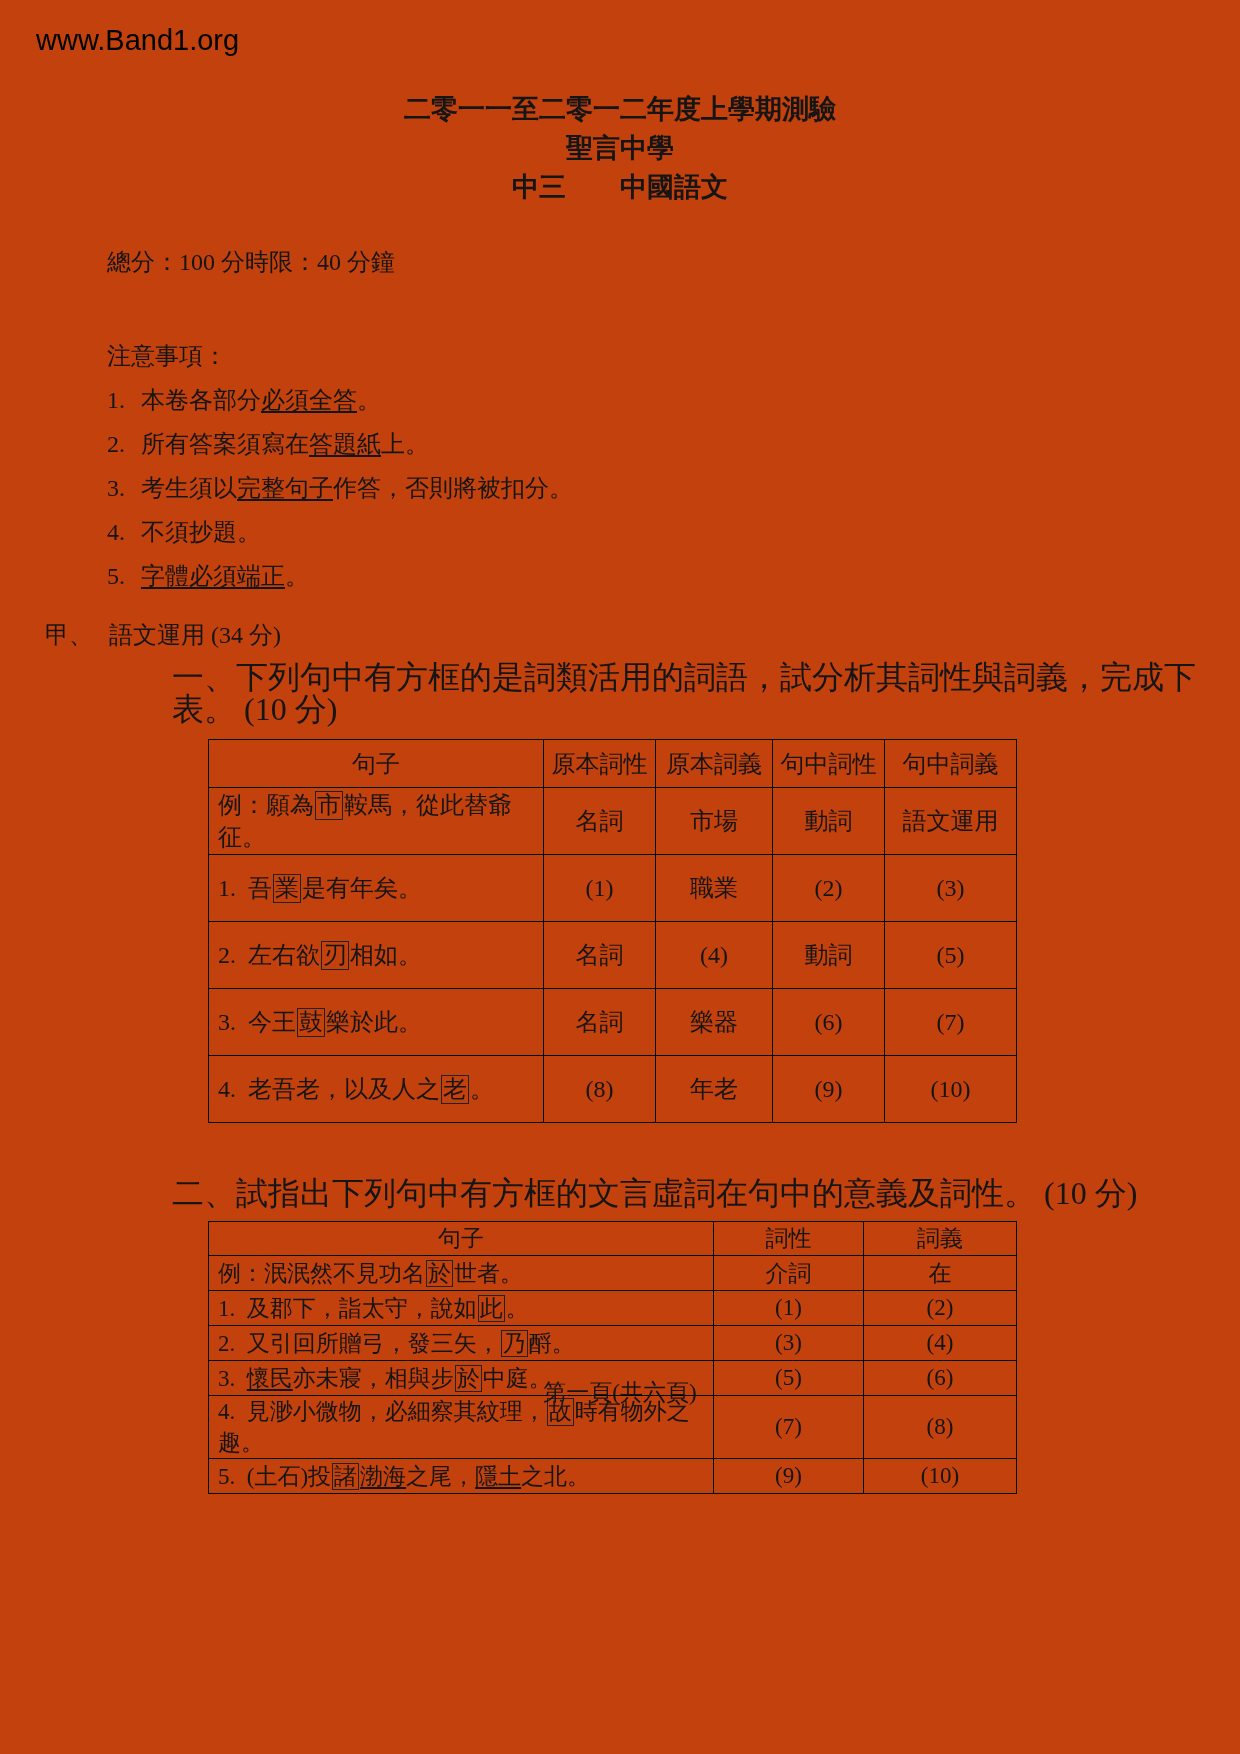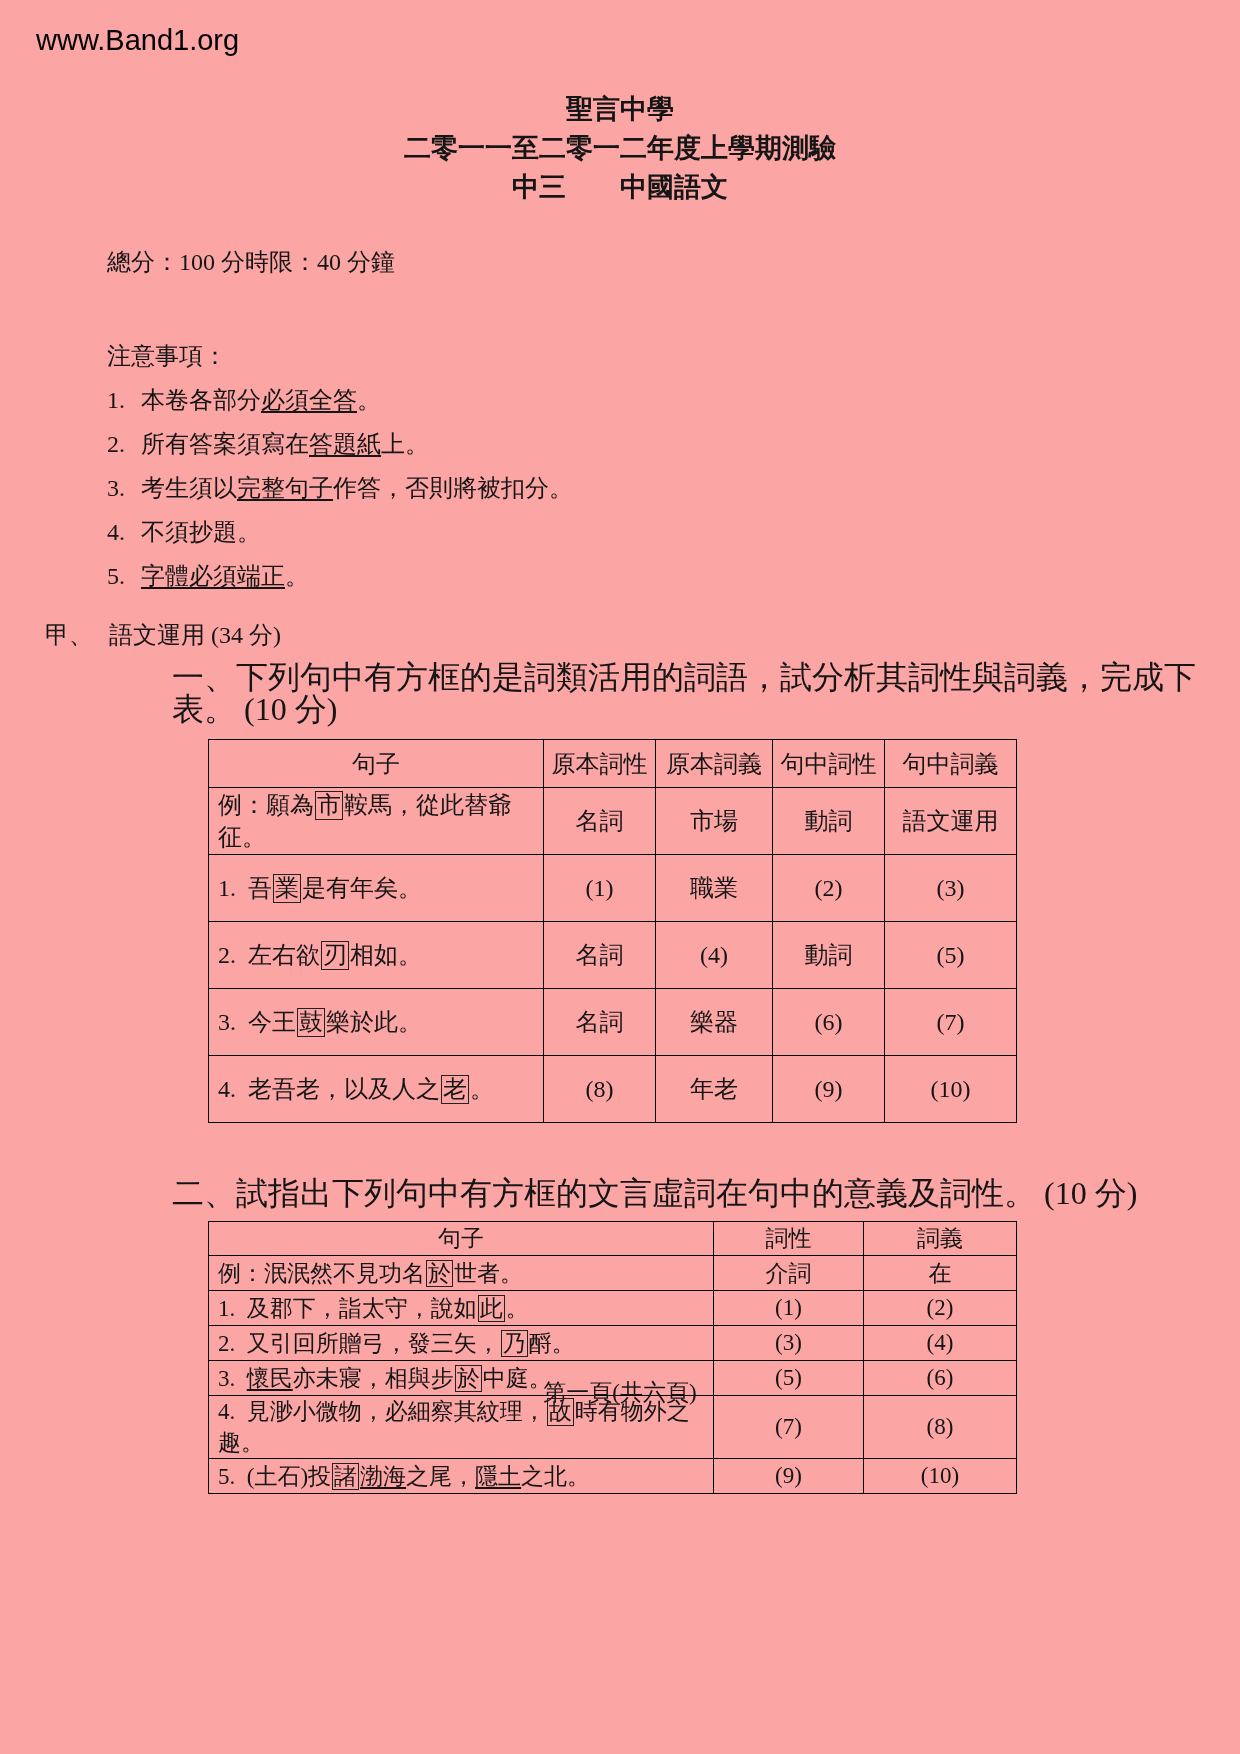--- a/index.html
+++ b/index.html
@@ -1,21 +1,21 @@
 <!DOCTYPE html>
 <html><head>
 <meta charset="utf-8">
 <style>
   * { margin:0; padding:0; box-sizing:border-box; }
   html,body { background:#fff; }
   .page {
     position:relative;
     width:1240px; height:1754px;
     margin:0 auto;
-    background:#fca5a5;
+    background:#c2410c;
     color:#151515;
     font-family:"Liberation Serif","DejaVu Serif",serif;
     overflow:hidden;
   }
   .watermark {
     position:absolute; top:24px; left:36px;
     font-family:"Liberation Sans","DejaVu Sans",sans-serif;
     font-size:29px; color:#000;
   }
   .titles { padding-top:90px; text-align:center; font-weight:bold; font-size:27px; line-height:39px; }
@@ -63,22 +63,22 @@
   }
 </style>
 </head>
 <body>
 
 <div class="page">
 
   <div class="watermark">www.Band1.org</div>
 
   <div class="titles">
+    <div>二零一一至二零一二年度上學期測驗</div>
     <div>聖言中學</div>
-    <div>二零一一至二零一二年度上學期測驗</div>
     <div>中三　　中國語文</div>
   </div>
 
   <div class="marks-row">
     <span>總分：100 分</span>
     <span>時限：40 分鐘</span>
   </div>
 
   <div class="notes">
     <div class="notes-title">注意事項：</div>

